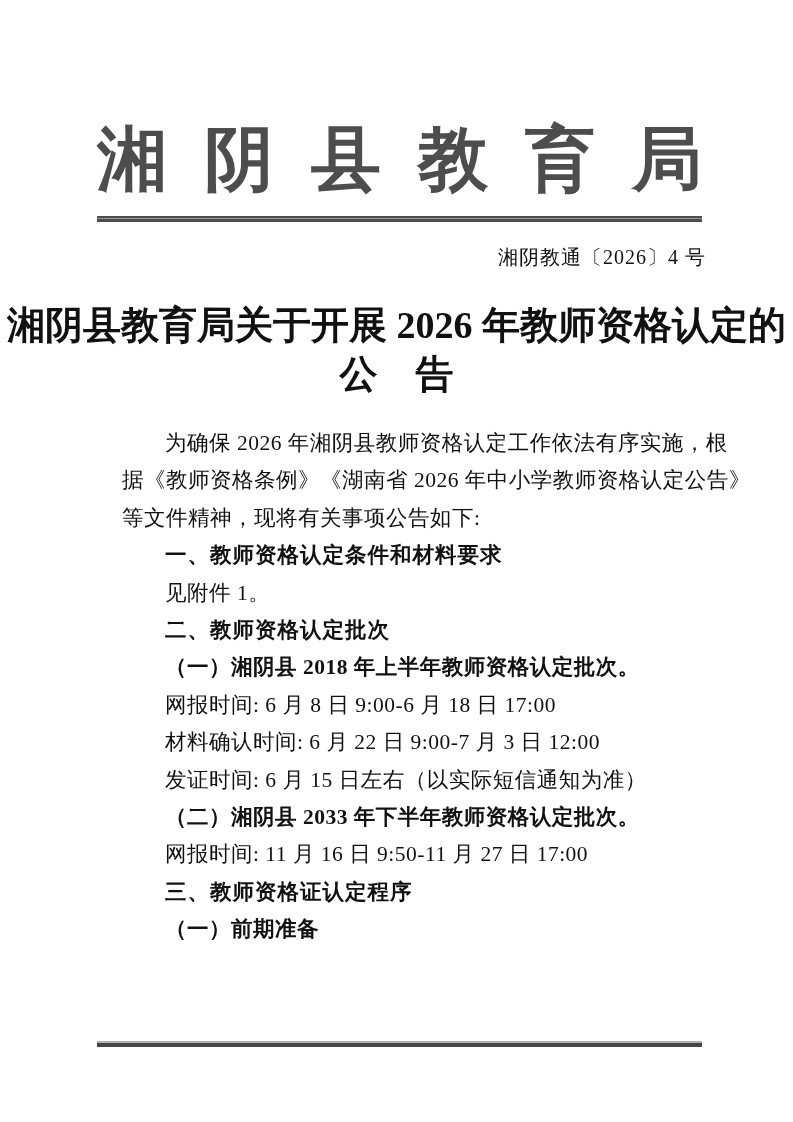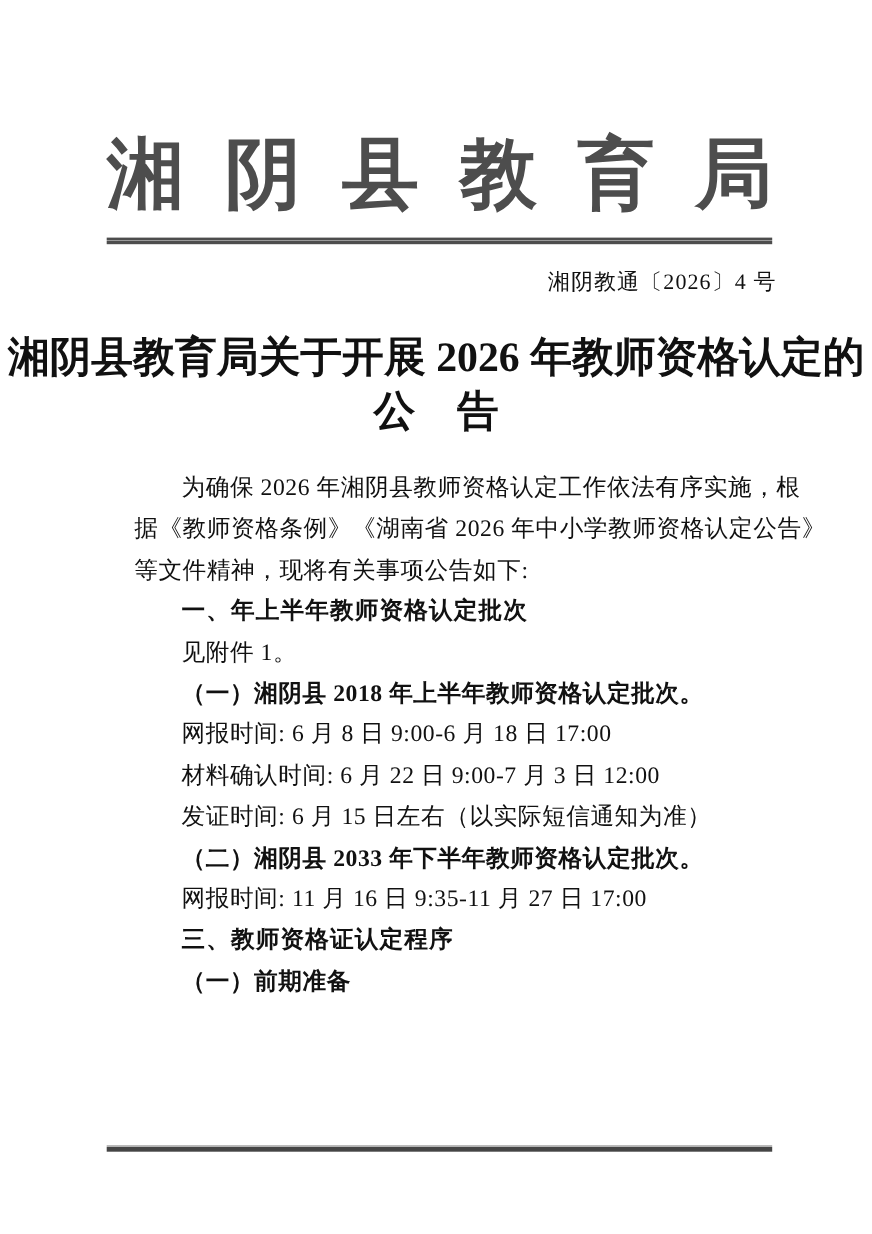--- a/index.html
+++ b/index.html
@@ -87,27 +87,28 @@
   <h1 class="title">
     <div>湘阴县教育局关于开展 2026 年教师资格认定的</div>
     <div>公　告</div>
   </h1>
 
   <div class="body-text">
 
   <div class="line indent">为确保 2026 年湘阴县教师资格认定工作依法有序实施，根</div>
       <div class="line">据《教师资格条例》《湖南省 2026 年中小学教师资格认定公告》</div>
       <div class="line">等文件精神，现将有关事项公告如下:</div>
-      <div class="line h1 indent">一、年上半年教师资格认定批次</div>
+      <div class="line h1 indent">一、教师资格认定条件和材料要求</div>
       <div class="line indent">见附件 1。</div>
+      <div class="line h1 indent">二、教师资格认定批次</div>
       <div class="line h2 indent">（一）湘阴县 2018 年上半年教师资格认定批次。</div>
       <div class="line indent">网报时间: 6 月 8 日 9:00-6 月 18 日 17:00</div>
       <div class="line indent">材料确认时间: 6 月 22 日 9:00-7 月 3 日 12:00</div>
       <div class="line indent">发证时间: 6 月 15 日左右（以实际短信通知为准）</div>
       <div class="line h2 indent">（二）湘阴县 2033 年下半年教师资格认定批次。</div>
-      <div class="line indent">网报时间: 11 月 16 日 9:35-11 月 27 日 17:00</div>
+      <div class="line indent">网报时间: 11 月 16 日 9:50-11 月 27 日 17:00</div>
       <div class="line h1 indent">三、教师资格证认定程序</div>
       <div class="line h2 indent">（一）前期准备</div>
     </div>
 
   <div class="rule-bottom"></div>
 
 </div>
 
 </body></html>

